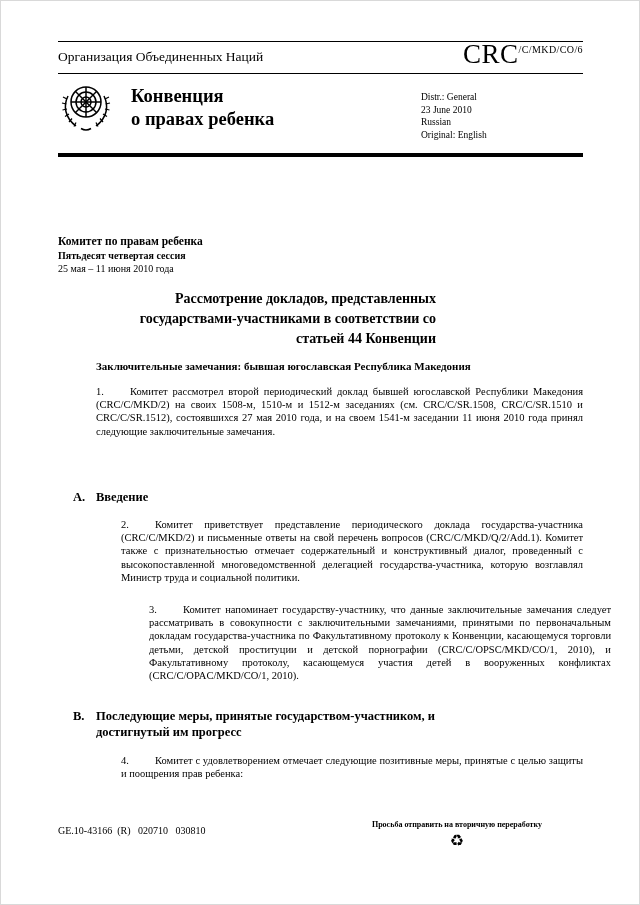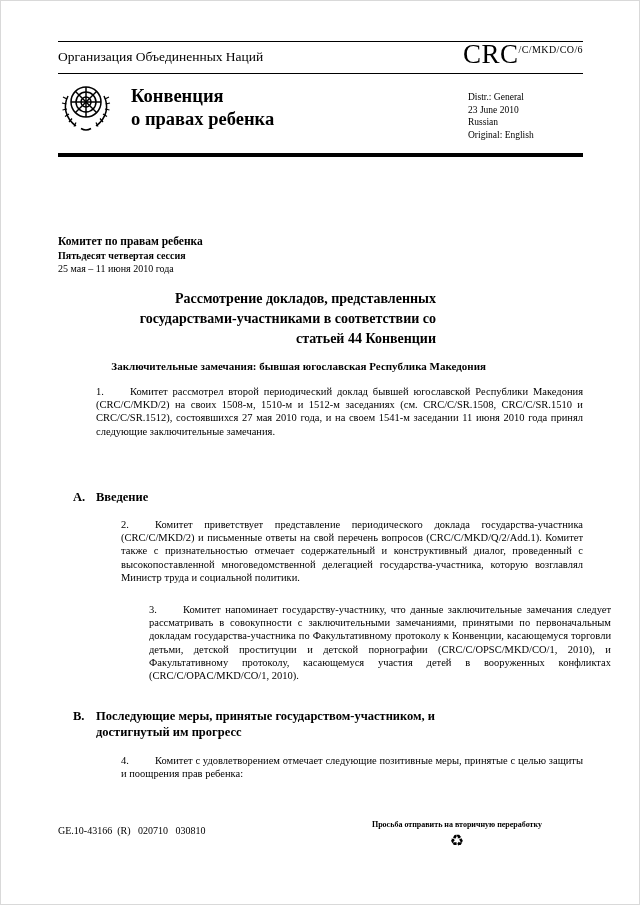--- a/index.html
+++ b/index.html
@@ -28,21 +28,21 @@
   .sym-small { font-size: 10px; position: relative; top: -10px; letter-spacing: 0.4px; }
 
   .mast-title { font-size: 18.5px; font-weight: bold; line-height: 23px; }
   .distr { font-size: 9.5px; line-height: 12.5px; }
 
   .committee-name { font-size: 11.5px; font-weight: bold; }
   .session { font-size: 10px; font-weight: bold; margin-top: 3px; }
   .dates { font-size: 10px; margin-top: 2px; }
 
   .doc-title { font-size: 14px; font-weight: bold; line-height: 20px; text-align: right; }
-  .subtitle { font-size: 11px; font-weight: bold; line-height: 14.5px; text-align: right; }
+  .subtitle { font-size: 11px; font-weight: bold; line-height: 14.5px; }
 
   .body-text { font-size: 10.5px; line-height: 13.2px; text-align: justify; }
   .pnum { display: inline-block; width: 34px; }
 
   .sec { font-size: 12.5px; font-weight: bold; line-height: 15.5px; }
   .sec-letter { display: inline-block; width: 23px; vertical-align: top; }
   .sec-text { display: inline-block; width: 368px; vertical-align: top; }
 
   .footer-ref { font-size: 10px; white-space: pre; }
   .recycle-note {
@@ -92,21 +92,21 @@
       </g>
       <path d="M40 93 Q50 99 60 93" stroke="#000" stroke-width="3" fill="none"></path>
     </svg>
   </div>
 
   <div class="abs mast-title" style="left:130px; top:84px;">
     <div>Конвенция</div>
     <div>о правах ребенка</div>
   </div>
 
-  <div class="abs distr" style="left:420px; top:90px;margin-left:47px;">
+  <div class="abs distr" style="left:420px; top:90px;">
     <div>Distr.: General</div>
     <div>23 June 2010</div>
     <div>Russian</div>
     <div>Original: English</div>
   </div>
 
   <div class="abs rule-thick" style="left:57px; top:152px; width:525px;"></div>
 
   <div class="abs" style="left:57px; top:234px;">
     <div class="committee-name">Комитет по правам ребенка</div>

